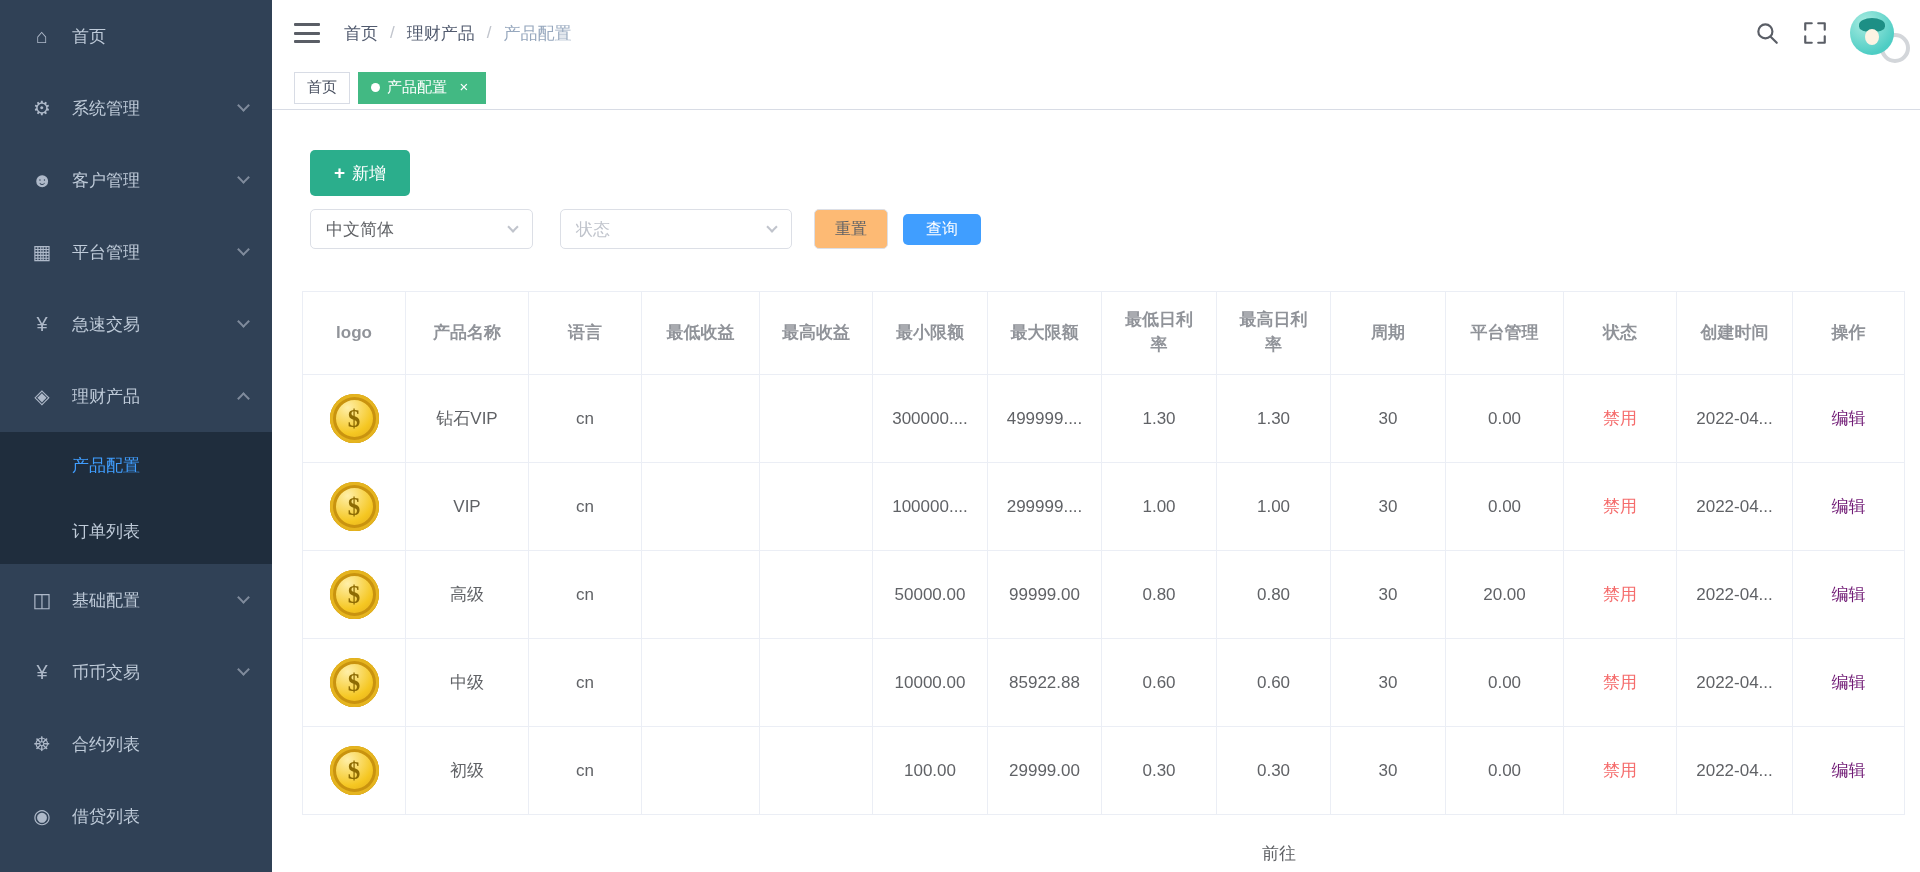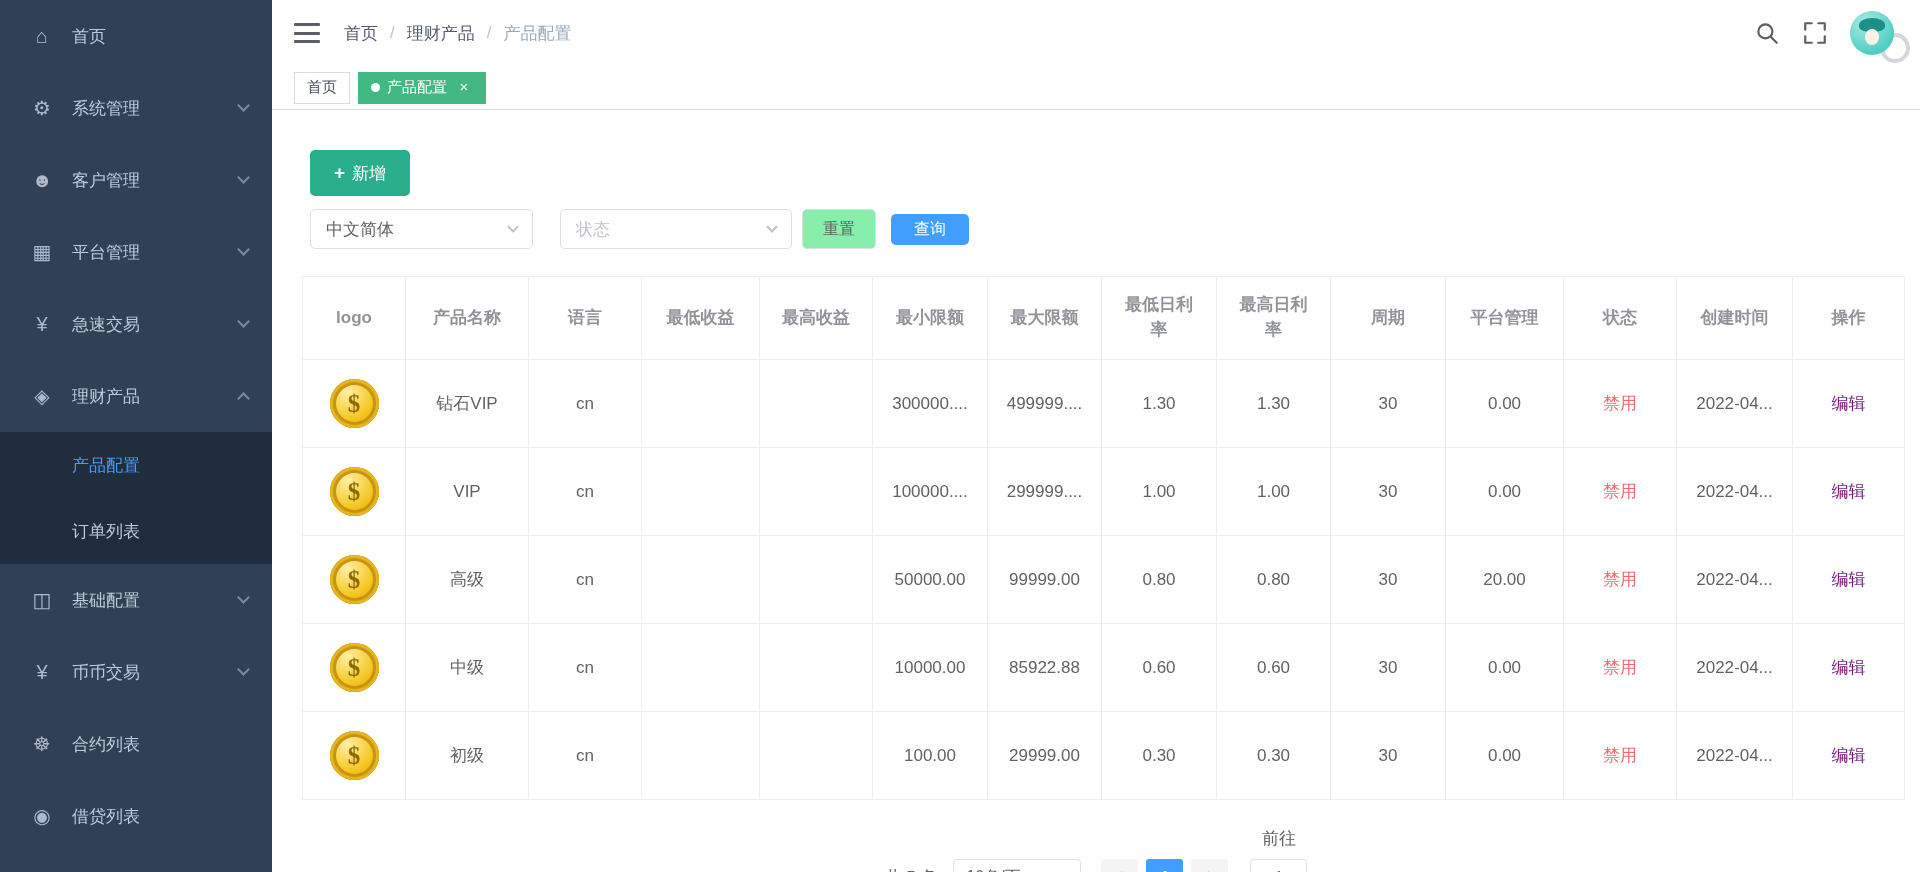--- a/index.html
+++ b/index.html
@@ -42,24 +42,24 @@
   .content { flex:1; padding:0 30px; overflow:hidden; background:#fff; }
 
   .btn-add { margin:40px 0 0 8px; height:46px; padding:0 24px; background:#2bae8c; border:none; border-radius:5px; color:#fff; font-size:17px; cursor:pointer; display:inline-flex; align-items:center; }
   .btn-add .plus { font-size:19px; margin-right:7px; font-weight:bold; }
 
   .filter-row { display:flex; align-items:center; margin:13px 0 0 8px; }
   .select { height:40px; border:1px solid #dcdfe6; border-radius:5px; display:flex; align-items:center; justify-content:space-between; padding:0 15px; font-size:17px; color:#606266; background:#fff; cursor:pointer; }
   .select.lang { width:223px; }
   .select.status { width:232px; margin-left:27px; color:#c0c4cc; }
   .chev-sm { width:8px; height:8px; border-right:2px solid #c0c4cc; border-bottom:2px solid #c0c4cc; transform:rotate(45deg); margin-top:-4px; }
-  .btn-reset { height:40px; padding:0 20px; margin-left:10px; border:1px solid #dcdfe6; border-radius:5px; background:#86efac; color:#606266; font-size:16px; cursor:pointer;font-family:Liberation Serif, serif; }
+  .btn-reset { height:40px; padding:0 20px; margin-left:22px; border:1px solid #dcdfe6; border-radius:5px; background:#fdba74; color:#606266; font-size:16px; cursor:pointer;font-family:Liberation Serif, serif; }
   .btn-query { height:31px; padding:0 23px; margin-left:15px; border:none; border-radius:5px; background:#409eff; color:#fff; font-size:16px; cursor:pointer; }
 
-  table.product-table { width:100%; border-collapse:collapse; table-layout:fixed; margin-top:27px; }
+  table.product-table { width:100%; border-collapse:collapse; table-layout:fixed; margin-top:42px; }
   .product-table th, .product-table td { border:1px solid #ebeef5; text-align:center; vertical-align:middle; }
   .product-table th { height:83px; color:#909399; font-size:17px; font-weight:bold; padding:0 16px; line-height:1.45; }
   .product-table td { height:88px; color:#606266; font-size:17px; padding:0 6px; }
   .status-text { color:#f56c6c; }
   .link { color:#701a75; cursor:pointer; text-decoration:none; }
   .coin { width:49px; height:49px; border-radius:50%; margin:0 auto; background:radial-gradient(circle at 36% 28%, #ffefa8, #f5c722 55%, #d79a12 100%); box-shadow:inset 0 0 0 3px #e5b41f, inset 0 0 0 6px #c9930f; display:flex; align-items:center; justify-content:center; }
   .coin-s { font-family:"Liberation Serif","DejaVu Serif",serif; font-weight:bold; font-size:25px; color:#8d6b03; }
 
   .pagination { display:flex; align-items:center; justify-content:center; margin-top:27px; font-size:17px; color:#606266; }
   .page-size { width:128px; height:37px; border:1px solid #dcdfe6; border-radius:4px; display:flex; align-items:center; justify-content:space-between; padding:0 12px; font-size:16px; margin:0 16px; cursor:pointer; }

